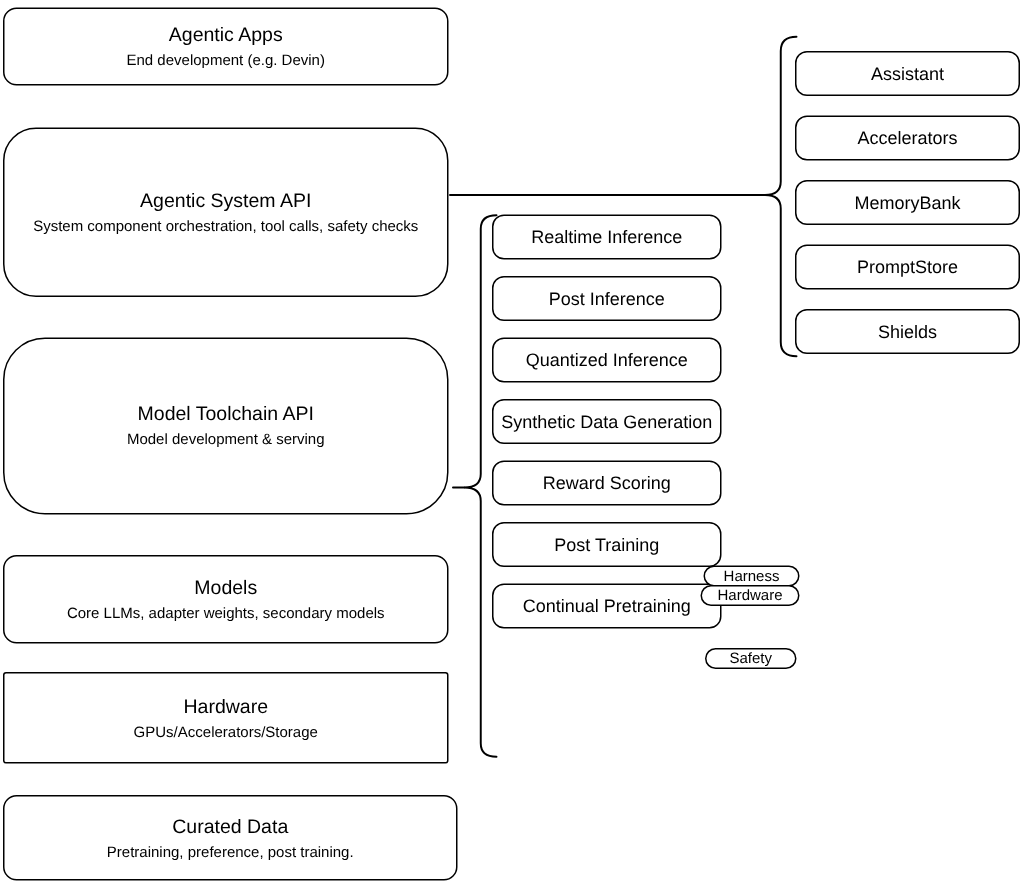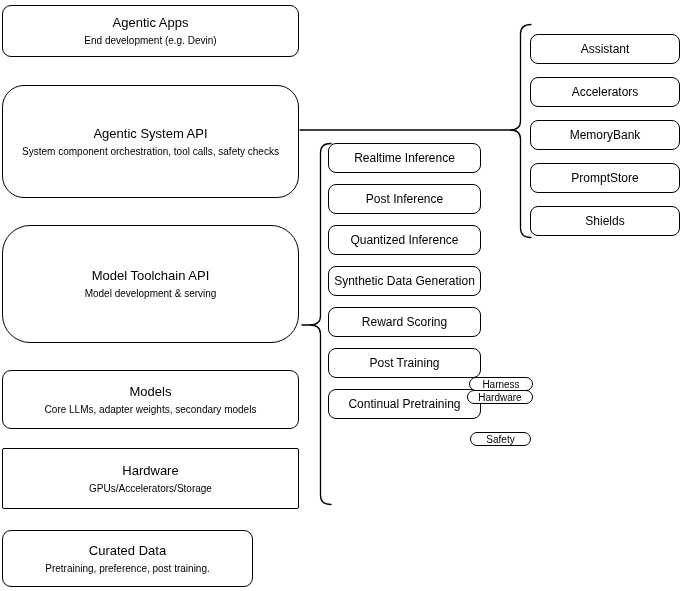--- a/index.html
+++ b/index.html
@@ -14,21 +14,21 @@
     text-align:center;
   }
   
   .lbox .title{font-size:13px;line-height:16px;}
   .lbox .subtitle{font-size:10px;line-height:13px;margin-top:3px;}
   .l1{left:2px;top:5px;width:297px;height:52px;border-radius:9px;}
   .l2{left:2px;top:85px;width:297px;height:113px;border-radius:22px;}
   .l3{left:2px;top:225px;width:297px;height:118px;border-radius:28px;}
   .l4{left:2px;top:370px;width:297px;height:59px;border-radius:9px;}
   .l5{left:2px;top:448px;width:297px;height:61px;border-radius:2px;}
-  .l6{left:2px;top:530px;width:251px;height:57px;border-radius:9px;}
+  .l6{left:2px;top:530px;width:303px;height:57px;border-radius:9px;}
   
   .mid-col{position:absolute;left:328px;top:143px;display:flex;flex-direction:column;gap:11px;}
   .mbox{
     position:relative;box-sizing:border-box;width:153px;height:30px;border:1.3px solid #000;
     border-radius:8px;background:#fff;display:flex;align-items:center;justify-content:center;
     font-size:12px;
   }
   
   .right-col{position:absolute;left:530px;top:34px;display:flex;flex-direction:column;gap:13px;justify-content:center;}
   .rbox{

